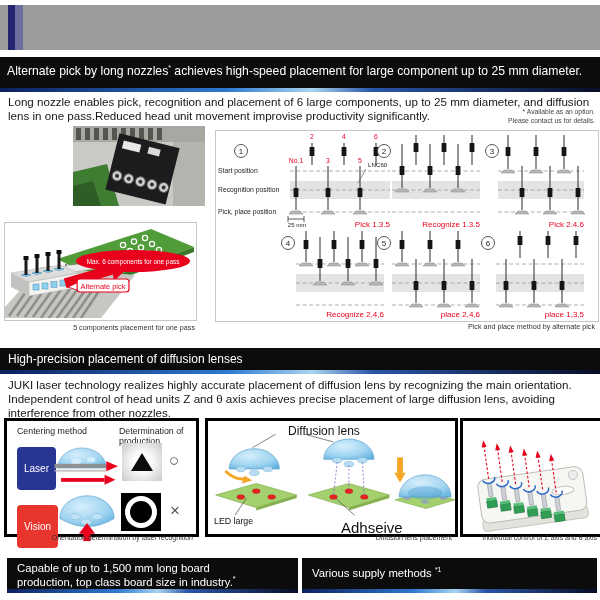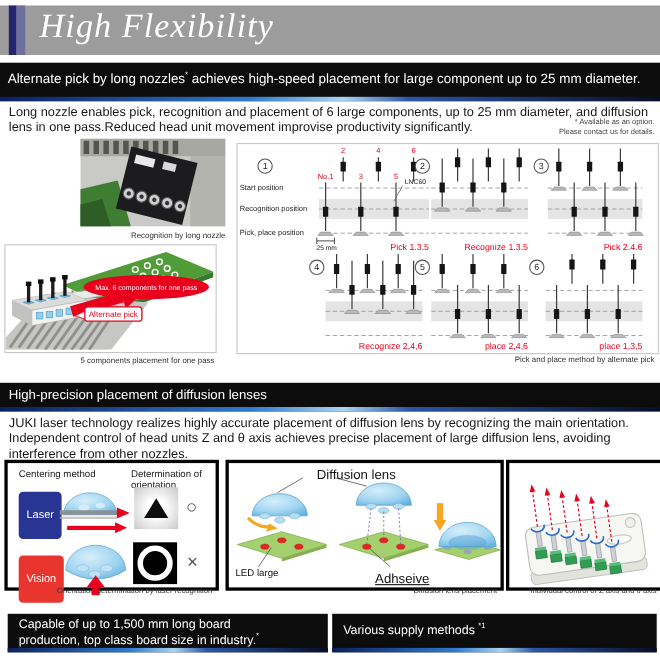--- a/index.html
+++ b/index.html
@@ -60,38 +60,37 @@
        border-bottom:18px solid #0d0d0d;}
   .det2{left:114px;top:72px;width:40px;height:38px;background:#000;
         display:flex;align-items:center;justify-content:center;}
   .ring{width:22px;height:22px;border:5px solid #fff;border-radius:50%;}
   .mark{font-size:17px;color:#555;}
   .ok{left:162px;top:30px;}
   .ng{left:163px;top:80px;}
 
   .dl-label{left:80px;top:3px;font-size:12px;color:#111;}
   .chip-label{left:6px;top:95px;font-size:8.8px;color:#111;}
-  .adh-label{left:133px;top:98px;font-size:12px;color:#111;text-decoration:underline;}
+  .adh-label{left:133px;top:98px;font-size:15px;color:#111;}
 
   
   .fbar{top:558px;height:35px;font-size:11.3px;line-height:13.5px;}
   .fbar1{left:7px;width:291px;}
   .fbar2{left:302px;width:295px;}
   .fbar .txt{position:absolute;left:10px;top:4px;width:275px;}
   .fbar2 .txt{top:9px;}
 </style>
 </head>
 <body>
 
 <div class="page">
 
   <div class="abs hdr-bar"></div>
   <div class="abs hdr-stripe1"></div>
   <div class="abs hdr-stripe2"></div>
-  <div class="abs hdr-title">High Flexibility</div>
 
   <div class="abs blackbar bar1">
     <div class="txt"><span>Alternate pick by long nozzles</span><sup>*</sup><span> achieves high-speed placement for large component up to 25 mm diameter.</span></div>
     <div class="grad"></div>
   </div>
 
   <div class="abs body-text">Long nozzle enables pick, recognition and placement of 6 large components, up to 25 mm diameter, and diffusion lens in one pass.Reduced head unit movement improvise productivity significantly.</div>
   <div class="abs note">
     <div>* Available as an option.</div>
     <div>Please contact us for details.</div>
@@ -126,21 +125,20 @@
           <circle cx="58" cy="56" r="2" fill="#333"></circle>
         <circle cx="70" cy="56" r="5" fill="#cfcfcf" stroke="#555"></circle>
           <circle cx="70" cy="56" r="2" fill="#333"></circle>
         <circle cx="82" cy="56" r="5" fill="#cfcfcf" stroke="#555"></circle>
           <circle cx="82" cy="56" r="2" fill="#333"></circle>
         <circle cx="94" cy="56" r="5" fill="#cfcfcf" stroke="#555"></circle>
           <circle cx="94" cy="56" r="2" fill="#333"></circle>
       </g>
     </g>
   </svg>
-  <div class="abs photo-cap">Recognition by long nozzle</div>
 
   <div class="abs illus-box">
     <svg viewBox="0 0 189 95" width="189" height="95">
       <polygon points="52,36 146,6 189,24 96,58" fill="#4f9c38"></polygon>
       <polygon points="96,58 189,24 189,29 96,63" fill="#39782a"></polygon>
       <g fill="none" stroke="#fff" stroke-width="1.3">
         <circle cx="118" cy="22" r="2.6"></circle>
           <circle cx="129" cy="18.5" r="2.6"></circle>
           <circle cx="140" cy="15" r="2.6"></circle>
         <circle cx="125" cy="28" r="2.6"></circle>
@@ -377,21 +375,21 @@
   <div class="abs diagram-cap">Pick and place method by alternate pick</div>
 
   <div class="abs blackbar bar2">
     <div class="txt">High-precision placement of diffusion lenses</div>
     <div class="grad"></div>
   </div>
   <div class="abs body-text2">JUKI laser technology realizes highly accurate placement of diffusion lens by recognizing the main orientation. Independent control of head units Z and θ axis achieves precise placement of large diffusion lens, avoiding interference from other nozzles.</div>
 
   <div class="abs pbox pbox1">
     <div class="abs cm-h" style="left:10px;top:5px;">Centering method</div>
-    <div class="abs cm-h" style="left:112px;top:5px;width:72px;">Determination of orientation</div>
+    <div class="abs cm-h" style="left:112px;top:5px;width:72px;">Determination of production</div>
 
     <div class="abs badge badge-laser">Laser</div>
     <svg class="abs" style="left:44px;top:20px;" viewBox="0 0 86 52" width="72" height="44">
       <defs>
           <radialGradient id="lg2" cx="40%" cy="35%" r="80%">
         <stop offset="0" stop-color="#d6eefb"></stop>
             <stop offset="0.6" stop-color="#9fd4f0"></stop>
             <stop offset="1" stop-color="#5fb0e0"></stop>
       </radialGradient>
         </defs>

